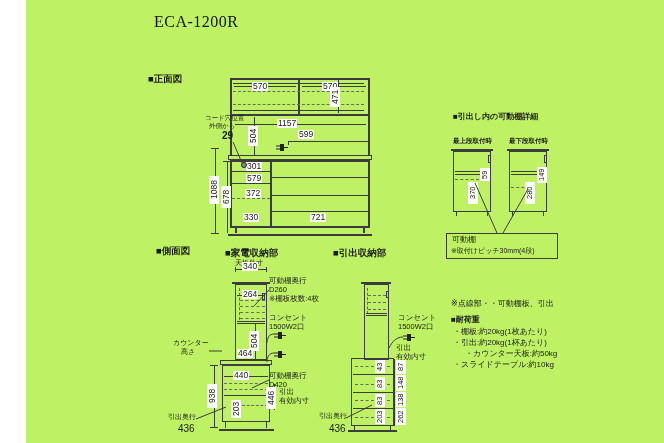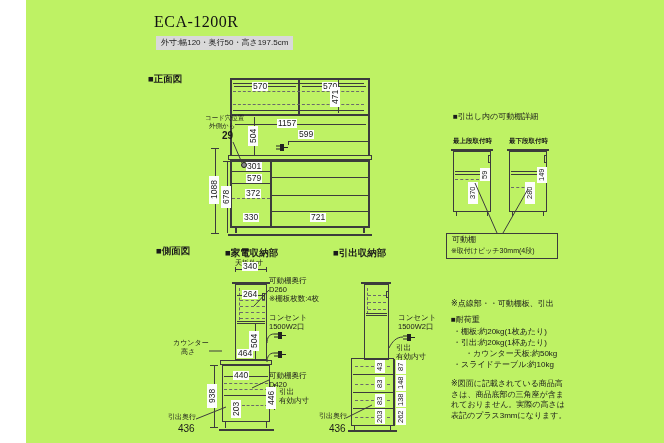--- a/index.html
+++ b/index.html
@@ -2,21 +2,21 @@
 <html><head>
 <meta charset="utf-8">
 <style>
   html,body{margin:0;padding:0;background:#ffffff;}
   .sheet{position:relative;width:664px;height:443px;background:#bef264;font-family:"Liberation Sans","DejaVu Sans",sans-serif;color:#1a1a1a;overflow:hidden;margin-left:26px;}
   .t{position:absolute;white-space:nowrap;line-height:1.1;}
   .title{font-family:"Liberation Serif","DejaVu Serif",serif;font-size:16px;letter-spacing:.5px;color:#111;}
   .subtitle{background:#d9d9d9;font-size:8px;line-height:14px;padding:0 5px;color:#222;}
   .f65{font-size:6.5px;} .f7{font-size:7px;} .f75{font-size:7.5px;} .f8{font-size:8px;}
   .f85{font-size:10px;} .f10b{font-size:10px;font-weight:bold;}
-  .h95{font-size:9.5px;font-weight:bold;} .h8{font-size:8px;font-weight:normal;} .h65{font-size:6.5px;font-weight:bold;}
+  .h95{font-size:9.5px;font-weight:bold;} .h8{font-size:8px;font-weight:bold;} .h65{font-size:6.5px;font-weight:bold;}
   .dim{position:absolute;font-size:8.5px;line-height:9px;background:#fdfdfd;padding:0 1px;white-space:nowrap;}
   .dimv{position:absolute;writing-mode:vertical-rl;transform:rotate(180deg);font-size:8.5px;line-height:10px;text-align:center;background:#fdfdfd;white-space:nowrap;}
   .hl{position:absolute;border-top:1px solid #3c3c3c;height:0;}
   .hl2{position:absolute;border-top:2px solid #3c3c3c;height:0;}
   .vl{position:absolute;border-left:1px solid #3c3c3c;width:0;}
   .vl2{position:absolute;border-left:2px solid #3c3c3c;width:0;}
   .hd{position:absolute;border-top:1px dashed #6a6a6a;height:0;}
   .vd{position:absolute;border-left:1px dashed #6a6a6a;width:0;}
   .bx{position:absolute;border:1.5px solid #3c3c3c;box-sizing:border-box;background:transparent;}
   .bx2{position:absolute;border:2px solid #3c3c3c;box-sizing:border-box;background:transparent;}
@@ -24,21 +24,20 @@
   .overlay{position:absolute;left:0;top:0;pointer-events:none;}
   .plug{position:absolute;}
   .note-par{position:absolute;font-size:8px;line-height:10.5px;width:118px;white-space:normal;}
 </style>
 </head>
 <body>
 
 <div class="sheet">
 
   <div class="t title" style="left:128px;top:13px">ECA-1200R</div>
-  <div class="t subtitle" style="left:130px;top:36px">外寸:幅120・奥行50・高さ197.5cm</div>
 
   <div class="t h95" style="left:122px;top:74px">■正面図</div>
 
   <div class="bx2" style="left:204px;top:78px;width:140px;height:38px"></div>
   <div class="hl" style="left:207px;top:83px;width:131px"></div>
   <div class="vl2" style="left:272px;top:80px;height:34px"></div>
   <div class="hd" style="left:207px;top:91px;width:131px"></div>
   <div class="hd" style="left:207px;top:104px;width:131px"></div>
   <div class="hl" style="left:207px;top:110px;width:131px"></div>
   <div class="hl" style="left:208px;top:86px;width:62px"></div>
@@ -240,21 +239,20 @@
   <div class="t f75" style="left:370px;top:353px">有効内寸</div>
   <div class="t f7" style="left:293px;top:412px">引出奥行</div>
   <div class="t f85" style="left:303px;top:423px">436</div>
 
   <div class="t f8" style="left:425px;top:300px">※点線部・・可動棚板、引出</div>
   <div class="t h8" style="left:425px;top:316px">■耐荷重</div>
   <div class="t f8" style="left:427px;top:328px">・棚板:約20kg(1枚あたり)</div>
   <div class="t f8" style="left:427px;top:339px">・引出:約20kg(1杯あたり)</div>
   <div class="t f8" style="left:439px;top:350px">・カウンター天板:約50kg</div>
   <div class="t f8" style="left:427px;top:361px">・スライドテーブル:約10kg</div>
-  <div class="note-par" style="left:425px;top:379px">※図面に記載されている商品高さは、商品底部の三角座が含まれておりません。実際の高さは表記のプラス3mmになります。</div>
 
   <svg class="overlay" width="664" height="443" viewBox="0 0 664 443">
     <g stroke="#3c3c3c" stroke-width="1" fill="none">
       <line x1="207" y1="142" x2="216" y2="163"></line>
       <line x1="449" y1="183" x2="471" y2="233"></line>
       <line x1="502" y1="189" x2="477" y2="233"></line>
       <path d="M248,334 C243,334 241,338 241,343"></path>
       <path d="M248,353 C243,353 241,357 241,362"></path>
       <path d="M377,337 C370,337 366,342 363,348"></path>
       <line x1="243" y1="290" x2="228" y2="306"></line>

